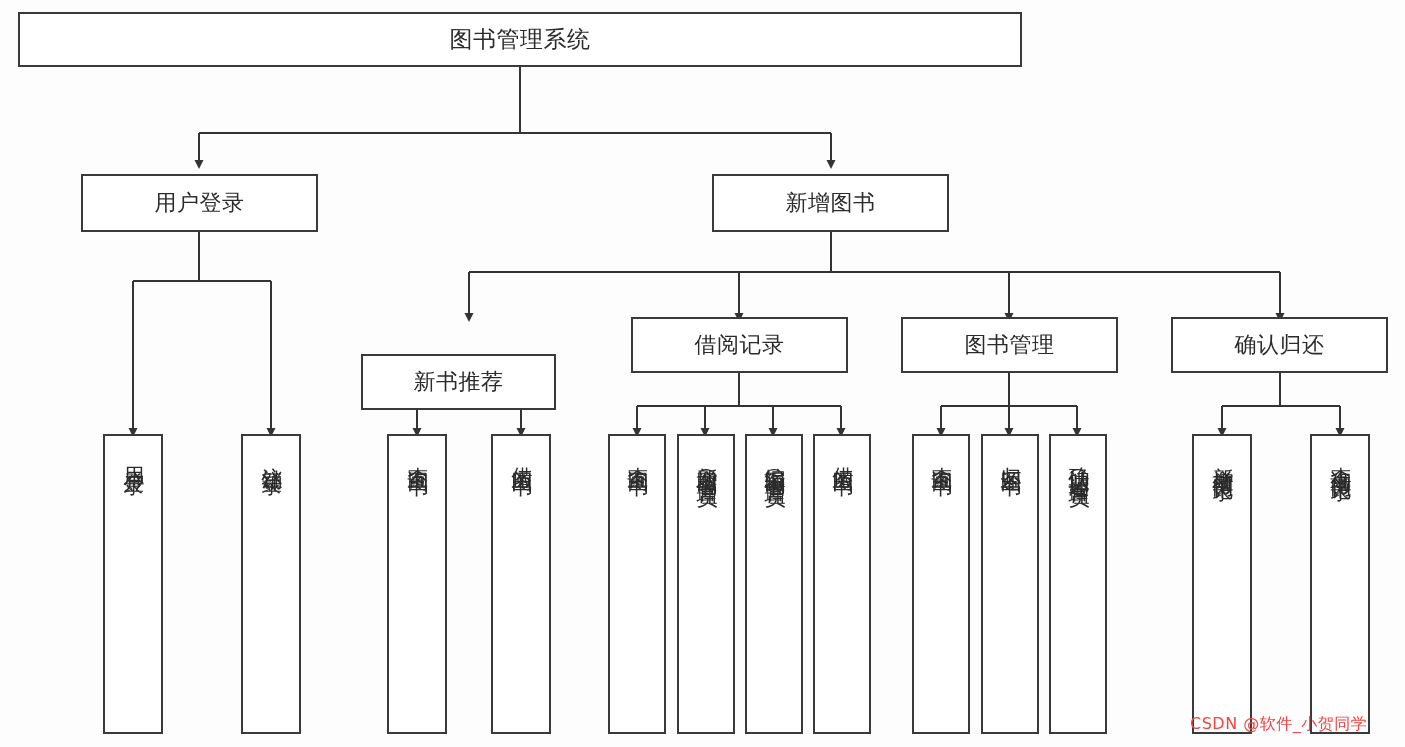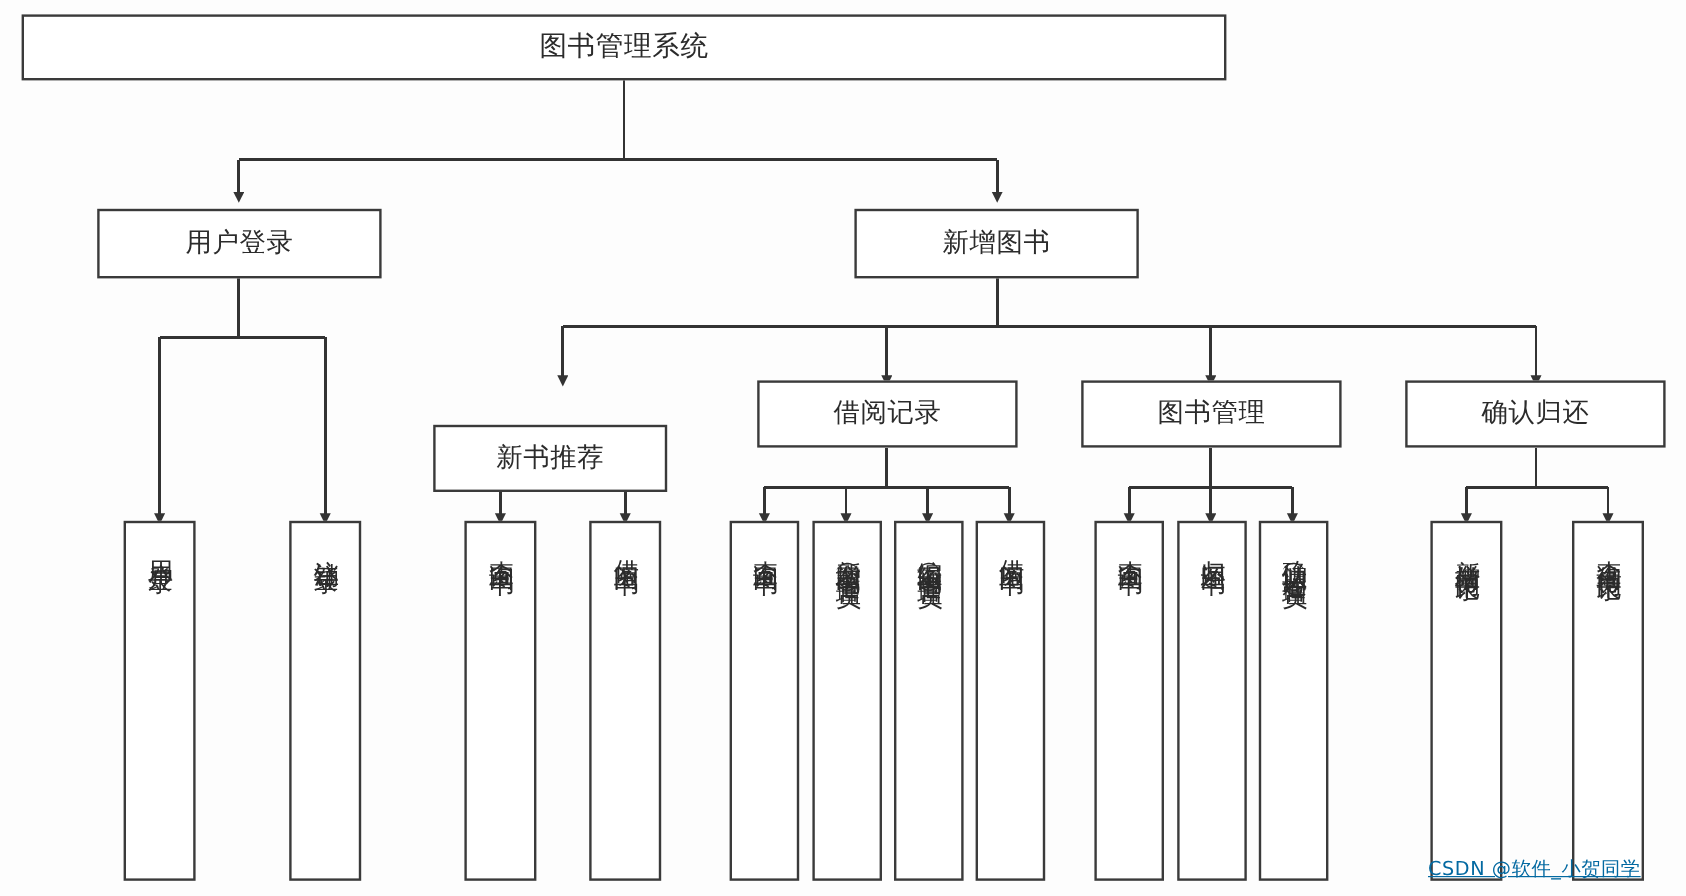--- a/index.html
+++ b/index.html
@@ -63,25 +63,24 @@
     line-height: 1.04;
     letter-spacing: 3px;
     height: auto;
     max-height: 100%;
   }
   .watermark {
     position: absolute;
     left: 1190px;
     top: 714px;
     font-size: 16px;
-    color: #0369a1;
+    color: #ef4444;
     white-space: nowrap;
     z-index: 5;
     letter-spacing: 0.5px;
-    text-decoration: underline;
   }
 </style>
 </head>
 <body>
 
 <div id="canvas">
 
   <svg id="edges" viewBox="0 0 1405 747" xmlns="http://www.w3.org/2000/svg">
     <defs>
       <marker id="arrow" markerWidth="11" markerHeight="11" refX="1.2" refY="4.6" orient="auto" markerUnits="userSpaceOnUse">

